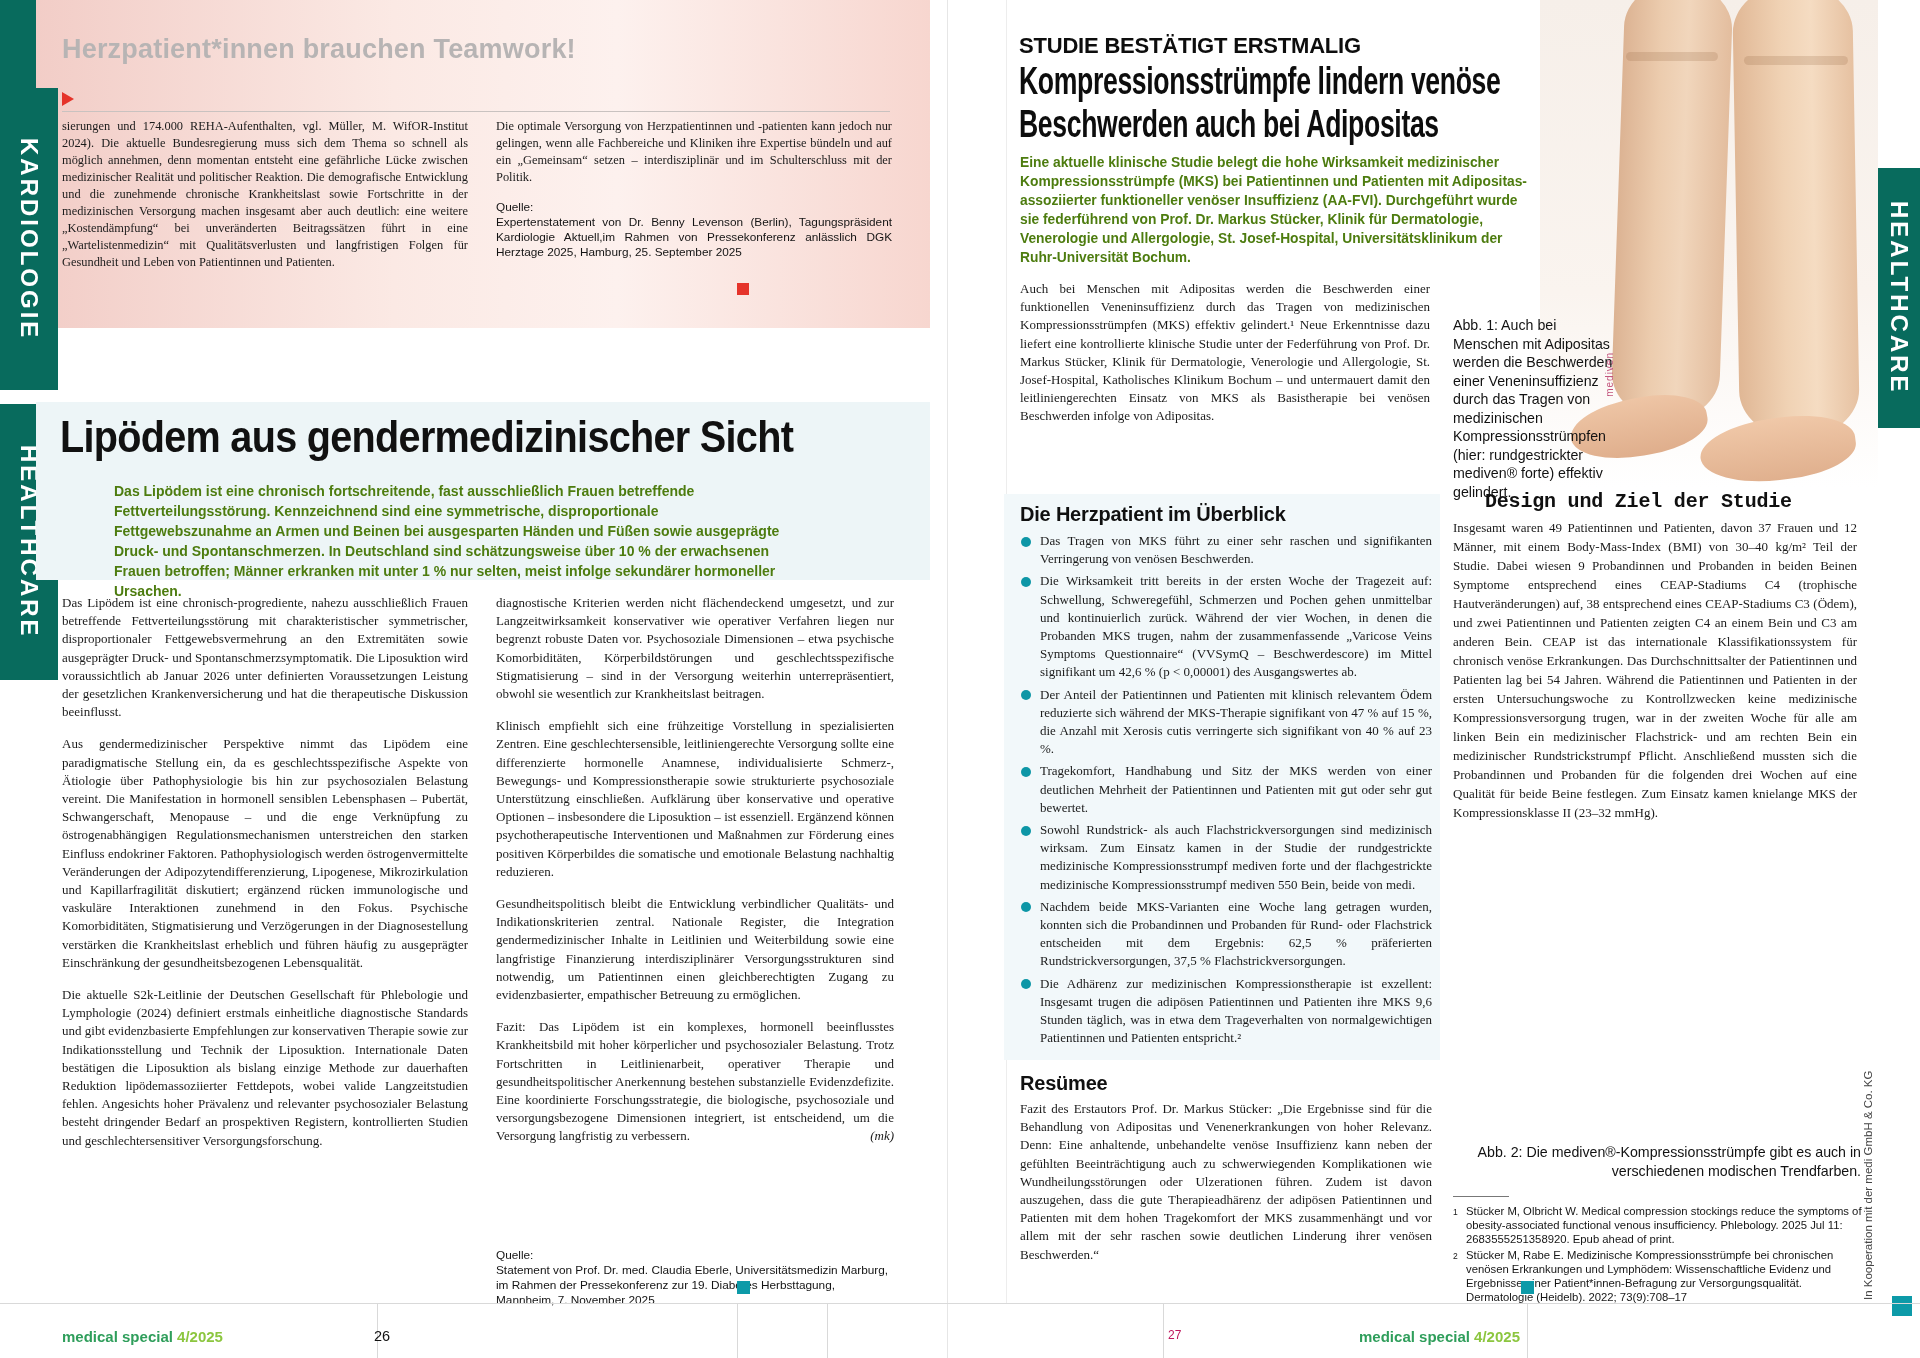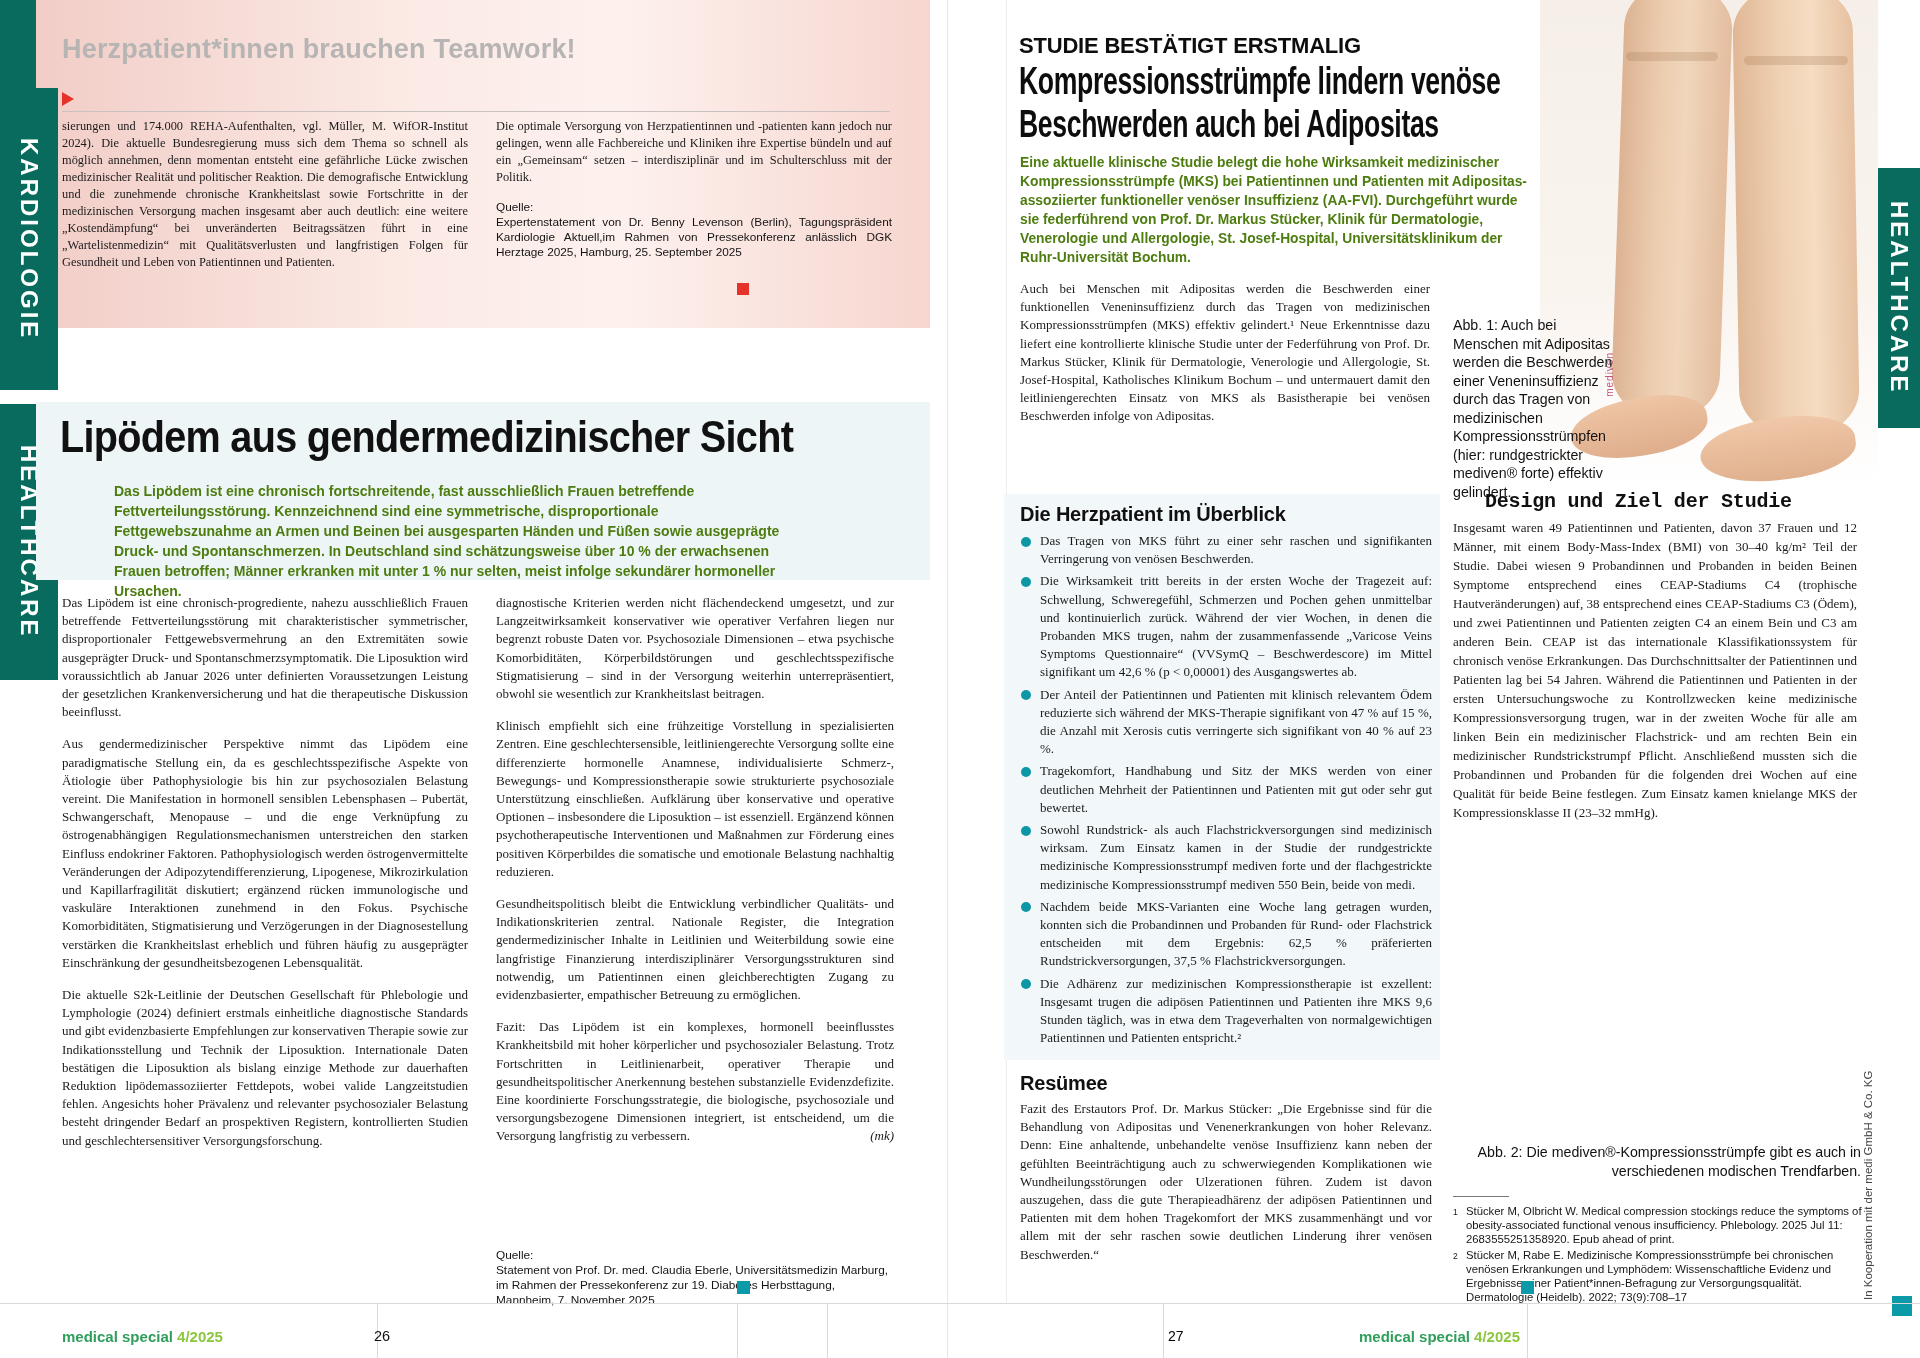--- a/index.html
+++ b/index.html
@@ -159,19 +159,19 @@
   <div class="abs hairline" style="left:737px;top:1303px;width:1px;height:55px;"></div>
   <div class="abs hairline" style="left:827px;top:1303px;width:1px;height:55px;"></div>
   <div class="abs hairline" style="left:1163px;top:1303px;width:1px;height:55px;"></div>
   <div class="abs hairline" style="left:1527px;top:1303px;width:1px;height:55px;"></div>
 
   <div class="abs" style="left:62px;top:1328px;font-size:15px;font-weight:bold;">
     <span style="color:#2f9e5b;">medical special</span>
     <span style="color:#8cc63f;">4/2025</span>
   </div>
   <div class="abs" style="left:374px;top:1328px;font-size:14.5px;color:#111;">26</div>
-  <div class="abs" style="left:1168px;top:1328px;font-size:14px;color:#000000;text-align:center;">27</div>
+  <div class="abs" style="left:1168px;top:1328px;font-size:12px;color:#be185d;text-align:center;">27</div>
   <div class="abs" style="left:1320px;top:1328px;width:200px;text-align:right;font-size:15px;font-weight:bold;">
     <span style="color:#2f9e5b;">medical special</span>
     <span style="color:#8cc63f;">4/2025</span>
   </div>
 
 </div>
 
 </body></html>

